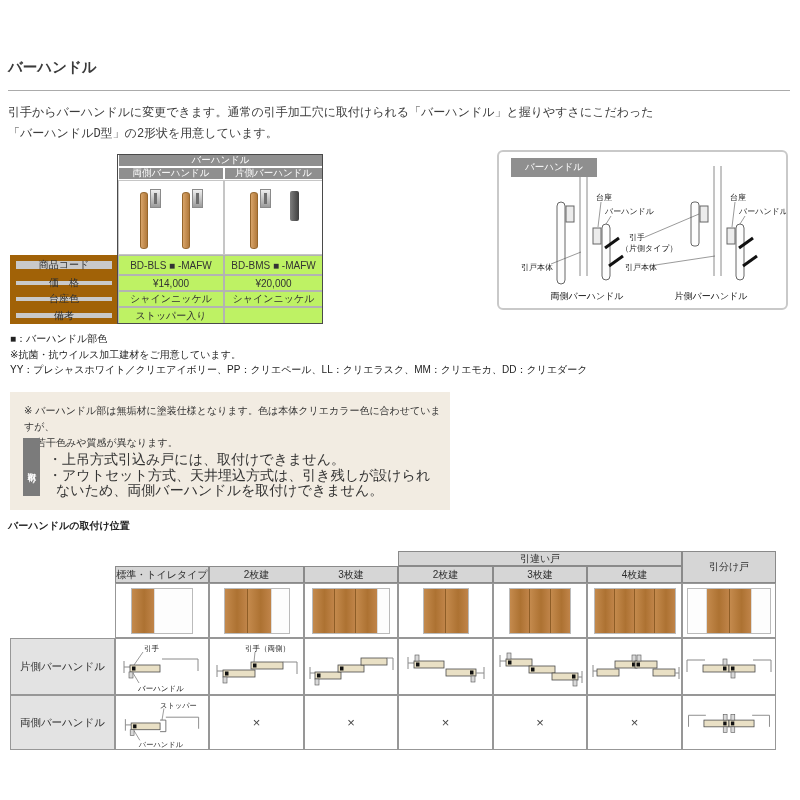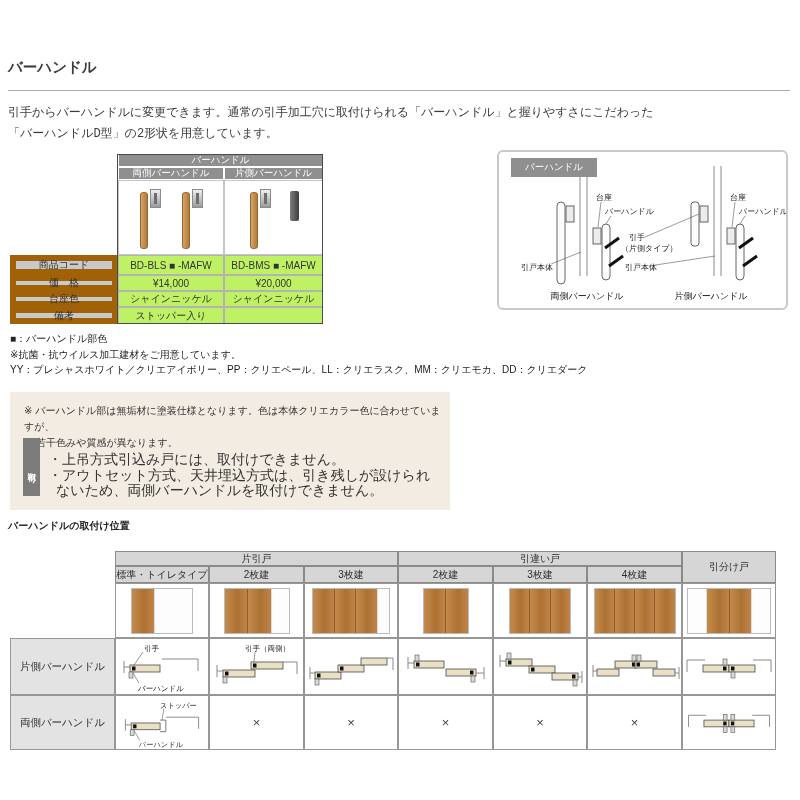--- a/index.html
+++ b/index.html
@@ -202,21 +202,20 @@
     <div class="items">
       <div>・上吊方式引込み戸には、取付けできません。</div>
       <div>・アウトセット方式、天井埋込方式は、引き残しが設けられないため、両側バーハンドルを取付けできません。</div>
     </div>
   </div>
 
   <div id="pos-title" class="abs">バーハンドルの取付け位置</div>
 
   <div id="btable" class="abs">
     <div style="grid-column:1;grid-row:1 / span 3"></div>
-    <div class="th" style="grid-column:2 / span 3;grid-row:1">片引戸</div>
     <div class="th" style="grid-column:5 / span 3;grid-row:1">引違い戸</div>
     <div class="th" style="grid-column:8;grid-row:1 / span 2">引分け戸</div>
 
     <div class="th" style="grid-column:2;grid-row:2">標準・トイレタイプ</div>
     <div class="th" style="grid-column:3;grid-row:2">2枚建</div>
     <div class="th" style="grid-column:4;grid-row:2">3枚建</div>
     <div class="th" style="grid-column:5;grid-row:2">2枚建</div>
     <div class="th" style="grid-column:6;grid-row:2">3枚建</div>
     <div class="th" style="grid-column:7;grid-row:2">4枚建</div>
 

